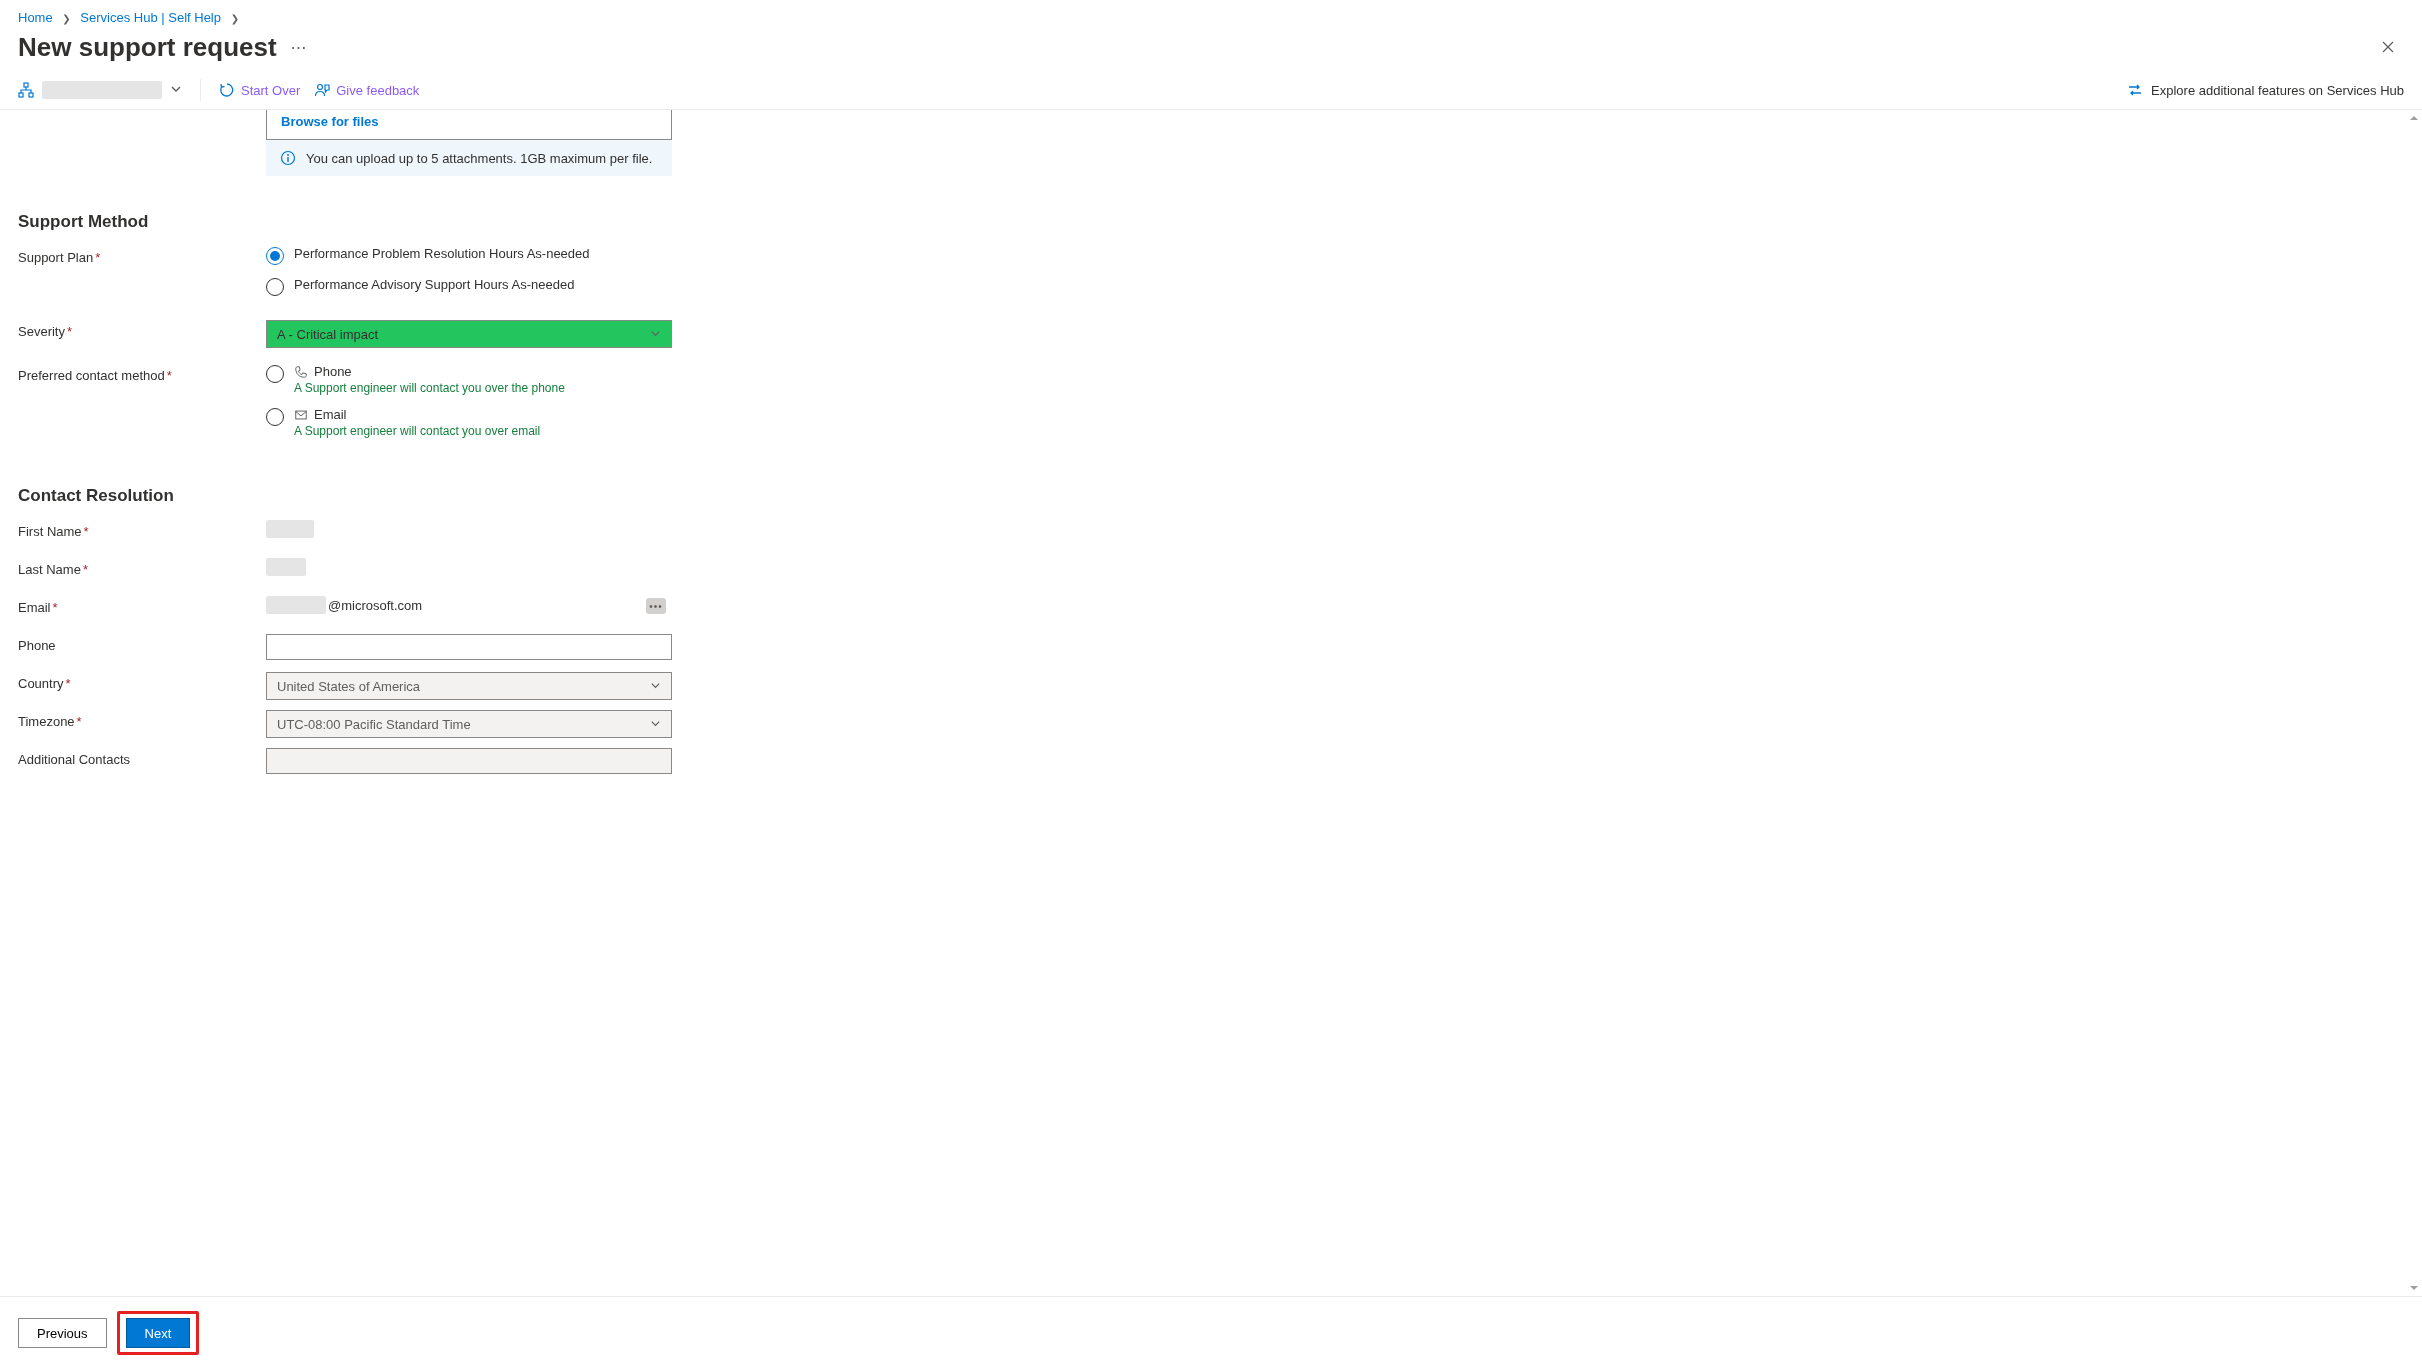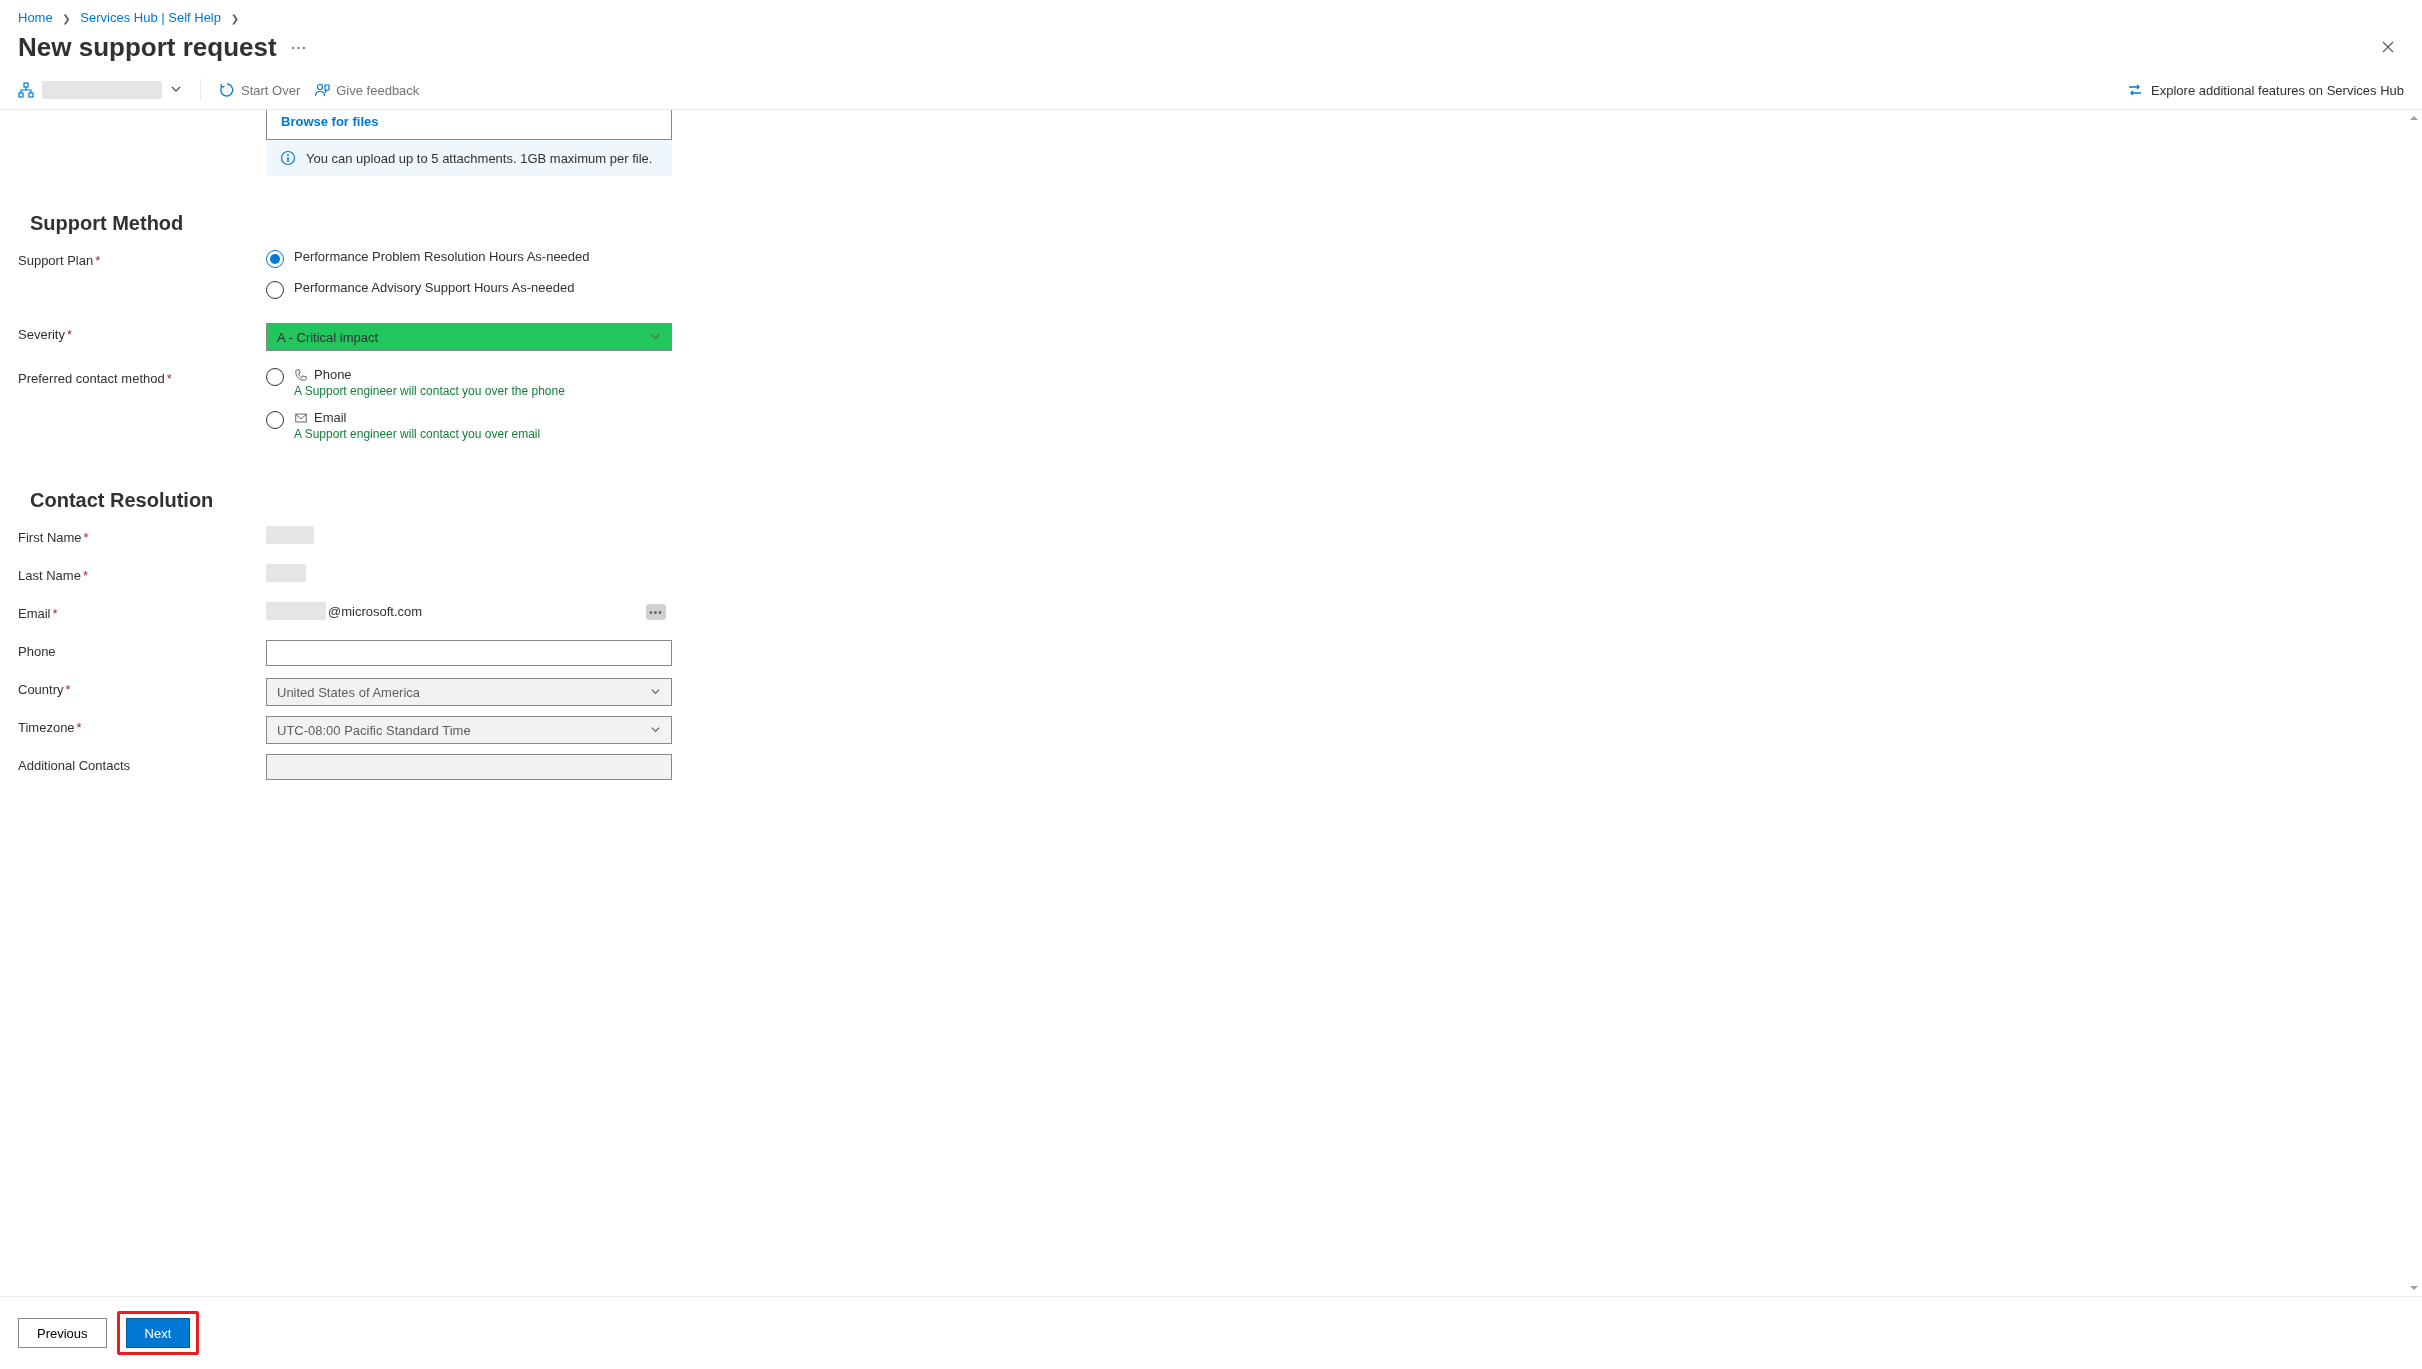--- a/index.html
+++ b/index.html
@@ -23,21 +23,21 @@
   .title-row h1 { font-size: 26px; font-weight: 600; margin: 0; }
   .title-row .more { margin-left: 14px; color: #605e5c; font-size: 16px; cursor: pointer; }
   .title-row .spacer { flex: 1; }
   .title-row .close { width: 32px; height: 32px; display: flex; align-items: center; justify-content: center; cursor: pointer; color: #605e5c; }
 
   
   .toolbar { display: flex; align-items: center; padding: 8px 18px; border-bottom: 1px solid #edebe9; }
   .toolbar .left { display: flex; align-items: center; gap: 14px; }
   .toolbar .right { display: flex; align-items: center; }
   .toolbar .spacer { flex: 1; }
-  .tb-item { display: flex; align-items: center; gap: 6px; cursor: pointer; font-size: 13px; color: #737373; }
+  .tb-item { display: flex; align-items: center; gap: 6px; cursor: pointer; font-size: 13px; color: #8b5cf6; }
   .tb-icon { color: #0078d4; display: inline-flex; }
   .tb-icon svg { width: 16px; height: 16px; }
   .tb-divider { width: 1px; height: 22px; background: #edebe9; margin: 0 4px; }
   .scope-picker { display: flex; align-items: center; gap: 8px; }
   .scope-redact { width: 120px; height: 18px; background: #e5e5e5; border-radius: 2px; }
   .scope-chev { color: #605e5c; }
   .explore-link { color: #323130; font-size: 13px; display: flex; align-items: center; gap: 8px; }
 
   
   .content-wrap { flex: 1; overflow-y: auto; position: relative; }
@@ -52,21 +52,21 @@
   .upload-info {
     margin-left: 248px; width: 406px;
     background: #eff6fc; padding: 10px 14px;
     display: flex; align-items: center; gap: 10px;
     font-size: 13px; color: #323130;
     margin-top: 0;
   }
   .info-icon { color: #0078d4; display: inline-flex; }
   .info-icon svg { width: 16px; height: 16px; }
 
-  h2.section-hdr { font-size: 20px; font-weight: 600; margin: 36px 12px 14px; }
+  h2.section-hdr { font-size: 17px; font-weight: 600; margin: 36px 0 14px; }
 
   .field-row { display: flex; align-items: flex-start; margin-bottom: 10px; min-height: 28px; }
   .field-row .label { width: 248px; padding-top: 4px; font-size: 13px; color: #323130; }
   .field-row .label .req { color: #a4262c; margin-left: 2px; }
   .field-row .ctrl { width: 406px; }
 
   
   .radio-item { display: flex; align-items: flex-start; gap: 10px; margin-bottom: 12px; cursor: pointer; }
   .radio-outer {
     width: 18px; height: 18px; border: 1px solid #323130; border-radius: 50%;

